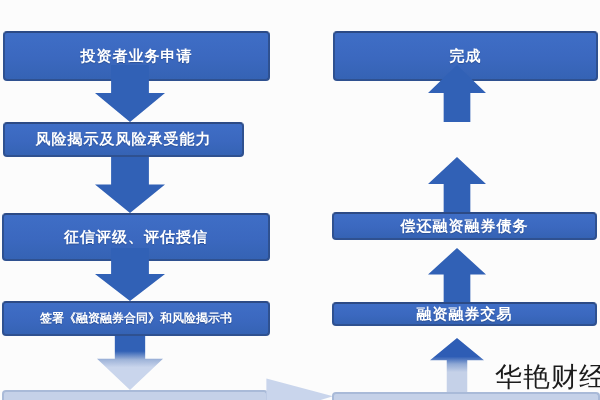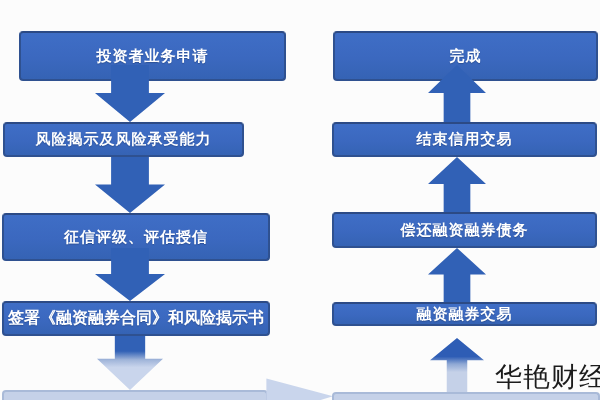--- a/index.html
+++ b/index.html
@@ -22,21 +22,21 @@
     border:2px solid var(--box-border,#2f5190);
     border-top-color:#2c4a85;
     border-radius:4px;
     color:var(--box-text,#ffffff);
     font-weight:bold;
     font-size:15px;
     letter-spacing:1px;
     white-space:nowrap;
     text-shadow:0 1px 1px rgba(20,40,80,.35);
   }
-  .fbox.longtext{font-size:16px;letter-spacing:0;}
+  .fbox.longtext{font-size:12px;letter-spacing:0;}
   
   .arrow{position:absolute;}
   .arrow-down{
     background:var(--arrow-blue,#3161b6);
     clip-path:polygon(23% 0,77% 0,77% 49%,100% 49%,50% 100%,0 49%,23% 49%);
     filter:drop-shadow(0 0 1px #27478a);
   }
   .arrow-up{
     background:var(--arrow-blue,#3161b6);
     clip-path:polygon(50% 0,100% 49%,73% 49%,73% 100%,27% 100%,27% 49%,0 49%);
@@ -74,21 +74,21 @@
     color:var(--watermark,#1c1c1c);
     white-space:nowrap;
     z-index:5;
   }
 </style>
 </head>
 <body>
 
 <div class="stage">
 
-  <div class="fbox" style="left:19px;top:31px;width:267px;height:50px;">投资者业务申请</div>
+  <div class="fbox" style="left:3px;top:31px;width:267px;height:50px;">投资者业务申请</div>
 
   <div class="arrow arrow-down" style="left:95px;top:65px;width:70px;height:57px;"></div>
 
   <div class="fbox" style="left:3px;top:122px;width:241px;height:35px;">风险揭示及风险承受能力</div>
 
   <div class="arrow arrow-down" style="left:95px;top:157px;width:70px;height:56px;"></div>
 
   <div class="fbox" style="left:2px;top:213px;width:268px;height:48px;">征信评级、评估授信</div>
 
   <div class="arrow arrow-down" style="left:95px;top:248px;width:70px;height:53px;"></div>
@@ -98,25 +98,24 @@
   <div class="arrow arrow-down-fade" style="left:97px;top:336px;width:66px;height:54px;"></div>
 
   <div class="pbox" style="left:2px;top:390px;width:266px;height:12px;"></div>
 
   <div class="arrow arrow-right" style="left:265px;top:376px;width:68px;height:24px;"></div>
 
   <div class="fbox" style="left:333px;top:31px;width:265px;height:50px;">完成</div>
 
   <div class="arrow arrow-up" style="left:428px;top:65px;width:58px;height:57px;"></div>
 
-  <div class="fbox" style="left:332px;top:122px;width:265px;height:35px;">结束信用交易</div>
 
   <div class="arrow arrow-up" style="left:428px;top:157px;width:58px;height:55px;"></div>
 
-  <div class="fbox" style="left:332px;top:212px;width:265px;height:36px;">偿还融资融券债务</div>
+  <div class="fbox" style="left:332px;top:212px;width:265px;height:28px;">偿还融资融券债务</div>
 
   <div class="arrow arrow-up" style="left:428px;top:248px;width:58px;height:54px;"></div>
 
   <div class="fbox" style="left:332px;top:302px;width:265px;height:24px;">融资融券交易</div>
 
   <div class="arrow arrow-up-fade" style="left:430px;top:338px;width:54px;height:62px;"></div>
 
   <div class="pbox" style="left:332px;top:392px;width:268px;height:10px;"></div>
 
   <div class="watermark">华艳财经</div>

